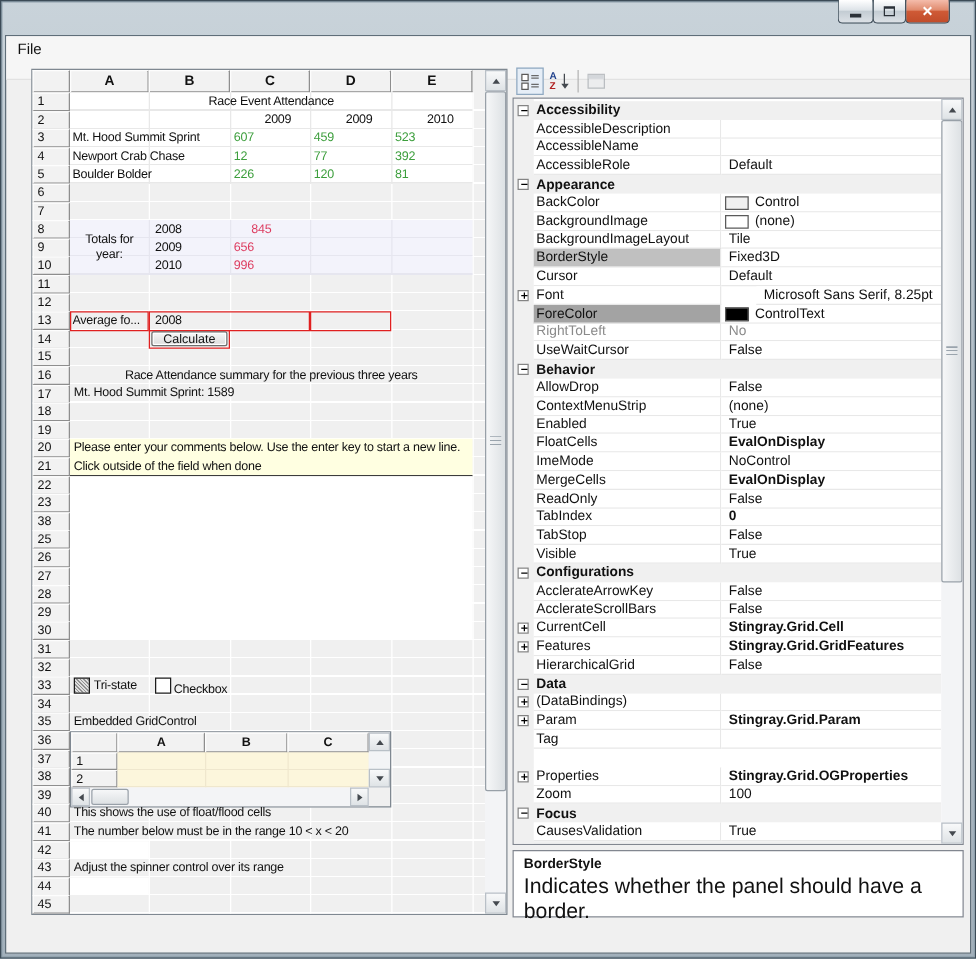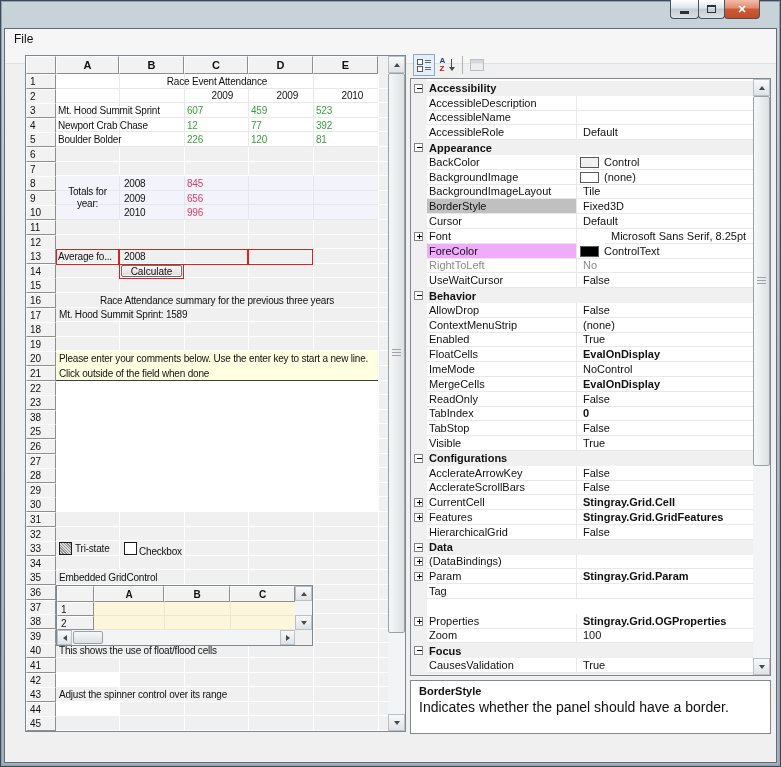--- a/index.html
+++ b/index.html
@@ -71,21 +71,21 @@
   .pgmargin{position:absolute;left:0;top:0;width:16px;height:596px;background:#f0f0f0;}
   .pgrow{position:absolute;left:0;width:342px;font-size:11px;color:#111;}
   .pgcat{background:#f0f0f0;font-weight:bold;}
   .pgcell{position:absolute;top:0;bottom:0;display:flex;align-items:center;overflow:hidden;white-space:nowrap;}
   .ebox{position:absolute;left:3px;width:9px;height:9px;border:1px solid #848484;background:#fff;}
   .ebox .h{position:absolute;left:2px;top:3px;width:5px;height:1px;background:#000;}
   .ebox .v{position:absolute;left:4px;top:1px;width:1px;height:5px;background:#000;}
   .swatch{position:absolute;width:19px;height:11px;border:1px solid #5a5a5a;}
   .descbox{position:absolute;left:0;top:628px;width:361px;height:54px;border:1px solid #828790;background:#fff;padding:4px 8px;}
   .desc-title{font-size:11px;font-weight:bold;color:#111;}
-  .desc-text{font-size:14px;color:#111;margin-top:2px;}
+  .desc-text{font-size:17px;color:#111;margin-top:2px;}
 </style>
 </head>
 <body>
 
 <div class="win">
   <div class="capbtns">
     <div class="capbtn min">
         <div class="minglyph"></div>
       </div>
     <div class="capbtn max">
@@ -190,21 +190,21 @@
         <div class="ztext" style="left: 290px; top: 61.8px; width: 62px; height: 14.6px; justify-content: flex-start; color: rgb(60, 158, 60);">392</div>
         <div class="ztext" style="left: 32px; top: 76.4px; width: 126px; height: 14.6px; justify-content: flex-start;">Boulder Bolder</div>
         <div class="ztext" style="left: 161px; top: 76.4px; width: 61px; height: 14.6px; justify-content: flex-start; color: rgb(60, 158, 60);">226</div>
         <div class="ztext" style="left: 225px; top: 76.4px; width: 62px; height: 14.6px; justify-content: flex-start; color: rgb(60, 158, 60);">120</div>
         <div class="ztext" style="left: 290px; top: 76.4px; width: 62px; height: 14.6px; justify-content: flex-start; color: rgb(60, 158, 60);">81</div>
         <div style="position: absolute; left: 30px; top: 120.2px; width: 63px; height: 43.8px; display: flex; flex-direction: column; align-items: center; justify-content: center; font-size: 10px; letter-spacing: -0.2px; color: rgb(17, 17, 17); line-height: 12px;">
           <div>Totals for</div>
           <div>year:</div>
         </div>
         <div class="ztext" style="left: 98px; top: 120.2px; width: 55px; height: 14.6px; justify-content: flex-start;">2008</div>
-        <div class="ztext" style="left: 161px; top: 120.2px; width: 58px; height: 14.6px; justify-content: flex-start; color: rgb(221, 61, 96);">845</div>
+        <div class="ztext" style="left: 175px; top: 120.2px; width: 58px; height: 14.6px; justify-content: flex-start; color: rgb(221, 61, 96);">845</div>
         <div class="ztext" style="left: 98px; top: 134.8px; width: 55px; height: 14.6px; justify-content: flex-start;">2009</div>
         <div class="ztext" style="left: 161px; top: 134.8px; width: 58px; height: 14.6px; justify-content: flex-start; color: rgb(221, 61, 96);">656</div>
         <div class="ztext" style="left: 98px; top: 149.4px; width: 55px; height: 14.6px; justify-content: flex-start;">2010</div>
         <div class="ztext" style="left: 161px; top: 149.4px; width: 58px; height: 14.6px; justify-content: flex-start; color: rgb(221, 61, 96);">996</div>
         <div class="redbox" style="left: 30px; top: 193.2px; width: 63px; height: 15.6px;"></div>
         <div class="redbox" style="left: 93px; top: 193.2px; width: 129px; height: 15.6px;"></div>
         <div class="redbox" style="left: 222px; top: 193.2px; width: 65px; height: 15.6px;"></div>
         <div class="ztext" style="left: 32px; top: 193.2px; width: 60px; height: 14.6px; justify-content: flex-start;">Average fo...</div>
         <div class="ztext" style="left: 98px; top: 193.2px; width: 60px; height: 14.6px; justify-content: flex-start;">2008</div>
         <div class="redbox" style="left: 93px; top: 207.8px; width: 65px; height: 15.6px;"></div>
@@ -241,20 +241,21 @@
             <div class="sbtn" style="left: 0px; top: 0px; width: 15px; height: 15px;">
               <div class="tri-lf"></div>
             </div>
             <div class="sthumb h" style="left: 16px; top: 1px; width: 30px; height: 13px;"></div>
             <div class="sbtn" style="left: 223px; top: 0px; width: 15px; height: 15px;">
               <div class="tri-rt"></div>
             </div>
           </div>
         </div>
         <div class="ztext" style="left: 33px; top: 587.4px; width: 300px; height: 14.6px; justify-content: flex-start;">This shows the use of float/flood cells</div>
+        <div class="ztext" style="left: 33px; top: 602px; width: 300px; height: 14.6px; justify-content: flex-start;">The number below must be in the range 10 &lt; x &lt; 20</div>
         <div class="ztext" style="left: 33px; top: 631.2px; width: 300px; height: 14.6px; justify-content: flex-start;">Adjust the spinner control over its range</div>
         <div class="sbtrack" style="left: 362px; top: 0px; width: 17px; height: 675px;">
           <div class="sbtn" style="left: 0px; top: 0px; width: 17px; height: 17px;">
             <div class="tri-up"></div>
           </div>
           <div class="sthumb" style="left: 0px; top: 17px; width: 17px; height: 560px;">
             <div class="grip"></div>
           </div>
           <div class="sbtn" style="left: 0px; top: 658px; width: 17px; height: 17px;">
             <div class="tri-dn"></div>
@@ -369,21 +370,21 @@
                 <div class="h"></div>
                 <div class="v"></div>
               </div>
               <div class="pgcell" style="left: 16px; width: 150px; padding-left: 2px; background: rgb(255, 255, 255); border-right: 1px solid rgb(232, 232, 232); border-bottom: 1px solid rgb(232, 232, 232); color: rgb(17, 17, 17);">Font</div>
               <div class="pgcell" style="left: 166px; width: 176px; background: rgb(255, 255, 255); border-bottom: 1px solid rgb(232, 232, 232); color: rgb(17, 17, 17); margin-left: 28px;">
                 <div style="position: absolute; left: 6px; top: 0px; height: 100%; display: flex; align-items: center; white-space: nowrap;">Microsoft Sans Serif, 8.25pt</div>
               </div>
             </div>
             <div class="pgrow" style="top: 164.8px; height: 14.8px;">
               <div style="position: absolute; left: 0px; top: 0px; width: 16px; height: 100%; background: rgb(240, 240, 240);"></div>
-              <div class="pgcell" style="left: 16px; width: 150px; padding-left: 2px; background: #f0abfc; border-right: 1px solid rgb(232, 232, 232); border-bottom: 1px solid rgb(232, 232, 232); color: rgb(17, 17, 17);">ForeColor</div>
+              <div class="pgcell" style="left: 16px; width: 150px; padding-left: 2px; background: #a3a3a3; border-right: 1px solid rgb(232, 232, 232); border-bottom: 1px solid rgb(232, 232, 232); color: rgb(17, 17, 17);">ForeColor</div>
               <div class="pgcell" style="left: 166px; width: 176px; background: rgb(255, 255, 255); border-bottom: 1px solid rgb(232, 232, 232); color: rgb(17, 17, 17);">
                 <div class="swatch" style="left: 3px; top: 1.9px; background: rgb(0, 0, 0);"></div>
                 <div style="position: absolute; left: 27px; top: 0px; height: 100%; display: flex; align-items: center; white-space: nowrap;">ControlText</div>
               </div>
             </div>
             <div class="pgrow" style="top: 179.6px; height: 14.8px;">
               <div style="position: absolute; left: 0px; top: 0px; width: 16px; height: 100%; background: rgb(240, 240, 240);"></div>
               <div class="pgcell" style="left: 16px; width: 150px; padding-left: 2px; background: rgb(255, 255, 255); border-right: 1px solid rgb(232, 232, 232); border-bottom: 1px solid rgb(232, 232, 232); color: rgb(138, 138, 138);">RightToLeft</div>
               <div class="pgcell" style="left: 166px; width: 176px; background: rgb(255, 255, 255); border-bottom: 1px solid rgb(232, 232, 232); color: rgb(138, 138, 138);">
                 <div style="position: absolute; left: 6px; top: 0px; height: 100%; display: flex; align-items: center; white-space: nowrap;">No</div>

